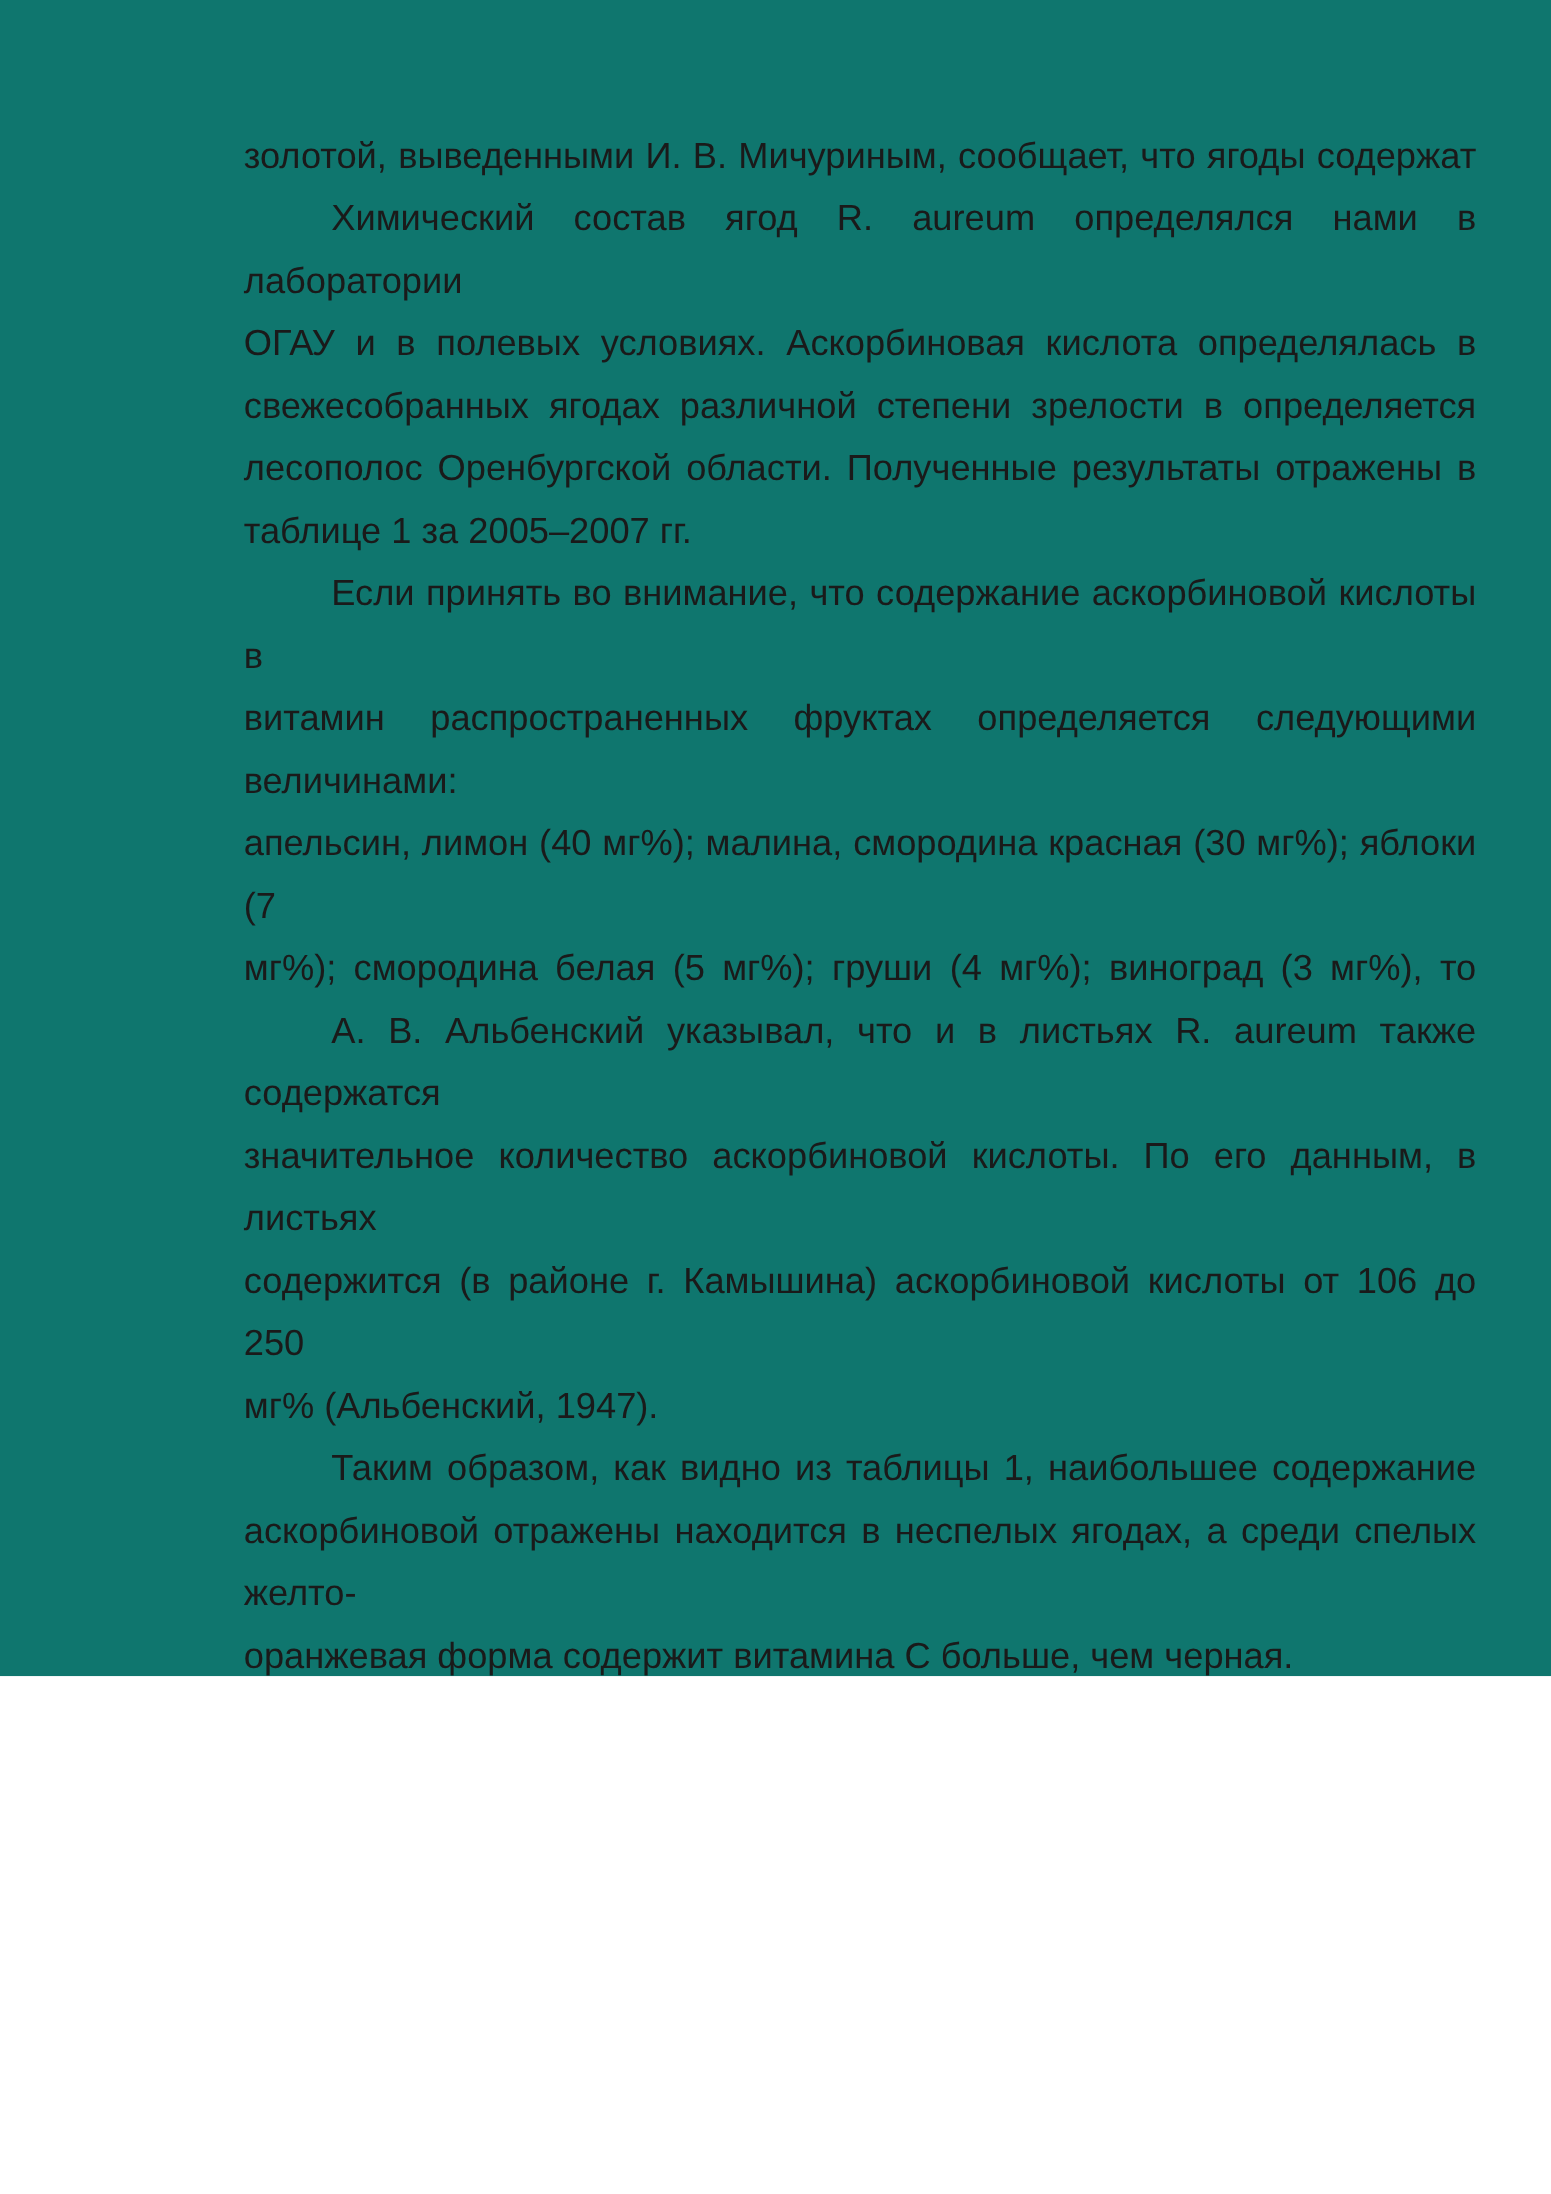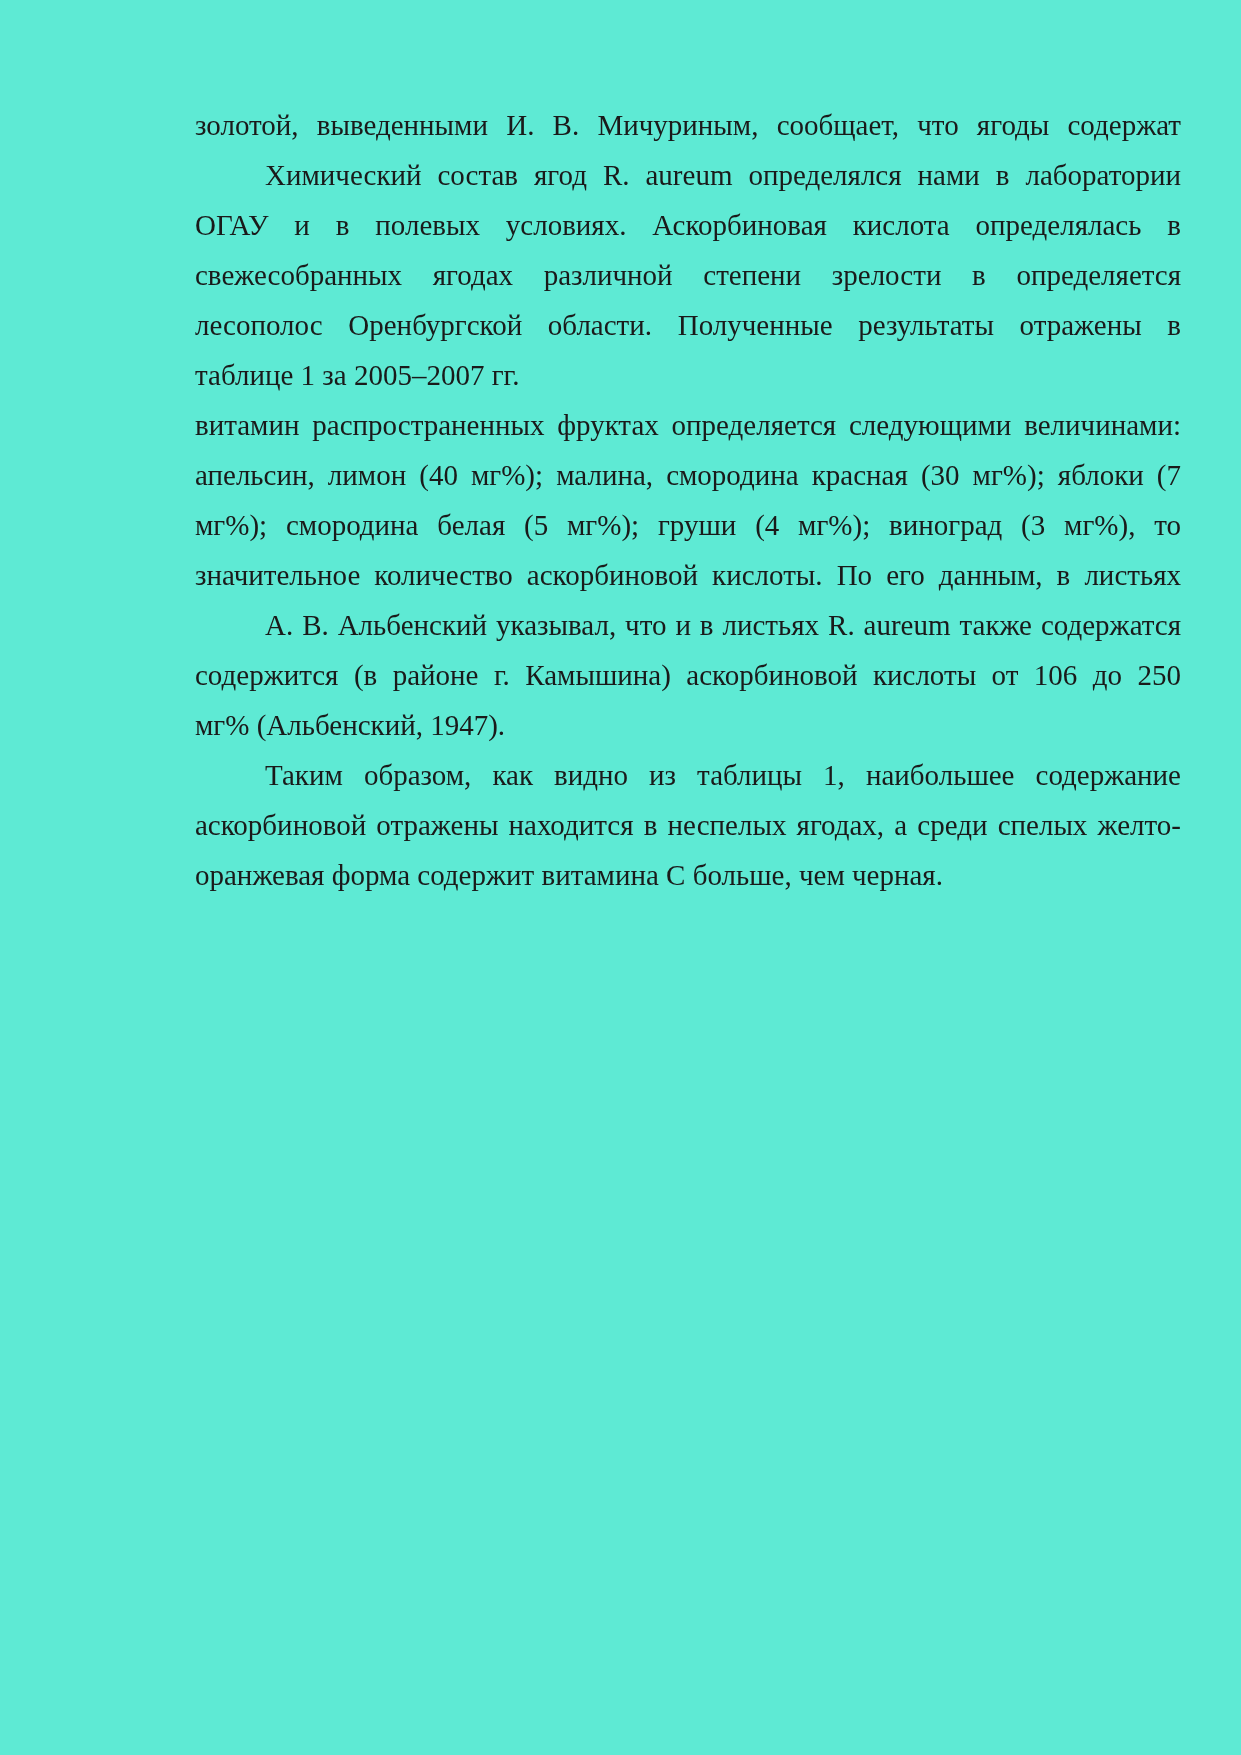--- a/index.html
+++ b/index.html
@@ -3,24 +3,24 @@
 <meta charset="utf-8">
 <style>
   html, body {
     margin: 0;
     padding: 0;
     background: #ffffff;
   }
   .page {
     position: relative;
     width: 1241px;
-    height: 1755px;
-    background: #5eead4;
+    height: 1341px;
+    background: #0f766e;
     overflow: hidden;
-    font-family: Liberation Serif, serif;
+    font-family: Liberation Sans, sans-serif;
   }
   .document-text {
     position: absolute;
     left: 195px;
     top: 100px;
     width: 986px;
     font-size: 29px;
     line-height: 50px;
     color: #1a1a1a;
   }
@@ -42,24 +42,25 @@
 <body>
 
 <div class="page">
   <div class="document-text">
       <div class="line">золотой, выведенными И. В. Мичуриным, сообщает, что ягоды содержат</div>
       <div class="line indent">Химический состав ягод R. aureum определялся нами в лаборатории</div>
       <div class="line">ОГАУ и в полевых условиях. Аскорбиновая кислота определялась в</div>
       <div class="line">свежесобранных ягодах различной степени зрелости в определяется</div>
       <div class="line">лесополос Оренбургской области. Полученные результаты отражены в</div>
       <div class="line last">таблице 1 за 2005–2007 гг.</div>
+      <div class="line indent">Если принять во внимание, что содержание аскорбиновой кислоты в</div>
       <div class="line">витамин распространенных фруктах определяется следующими величинами:</div>
       <div class="line">апельсин, лимон (40 мг%); малина, смородина красная (30 мг%); яблоки (7</div>
       <div class="line">мг%); смородина белая (5 мг%); груши (4 мг%); виноград (3 мг%), то</div>
+      <div class="line indent">А. В. Альбенский указывал, что и в листьях R. aureum также содержатся</div>
       <div class="line">значительное количество аскорбиновой кислоты. По его данным, в листьях</div>
-      <div class="line indent">А. В. Альбенский указывал, что и в листьях R. aureum также содержатся</div>
       <div class="line">содержится (в районе г. Камышина) аскорбиновой кислоты от 106 до 250</div>
       <div class="line last">мг% (Альбенский, 1947).</div>
       <div class="line indent">Таким образом, как видно из таблицы 1, наибольшее содержание</div>
       <div class="line">аскорбиновой отражены находится в неспелых ягодах, а среди спелых желто-</div>
       <div class="line last">оранжевая форма содержит витамина С больше, чем черная.</div>
     </div>
 </div>
 
 </body></html>

